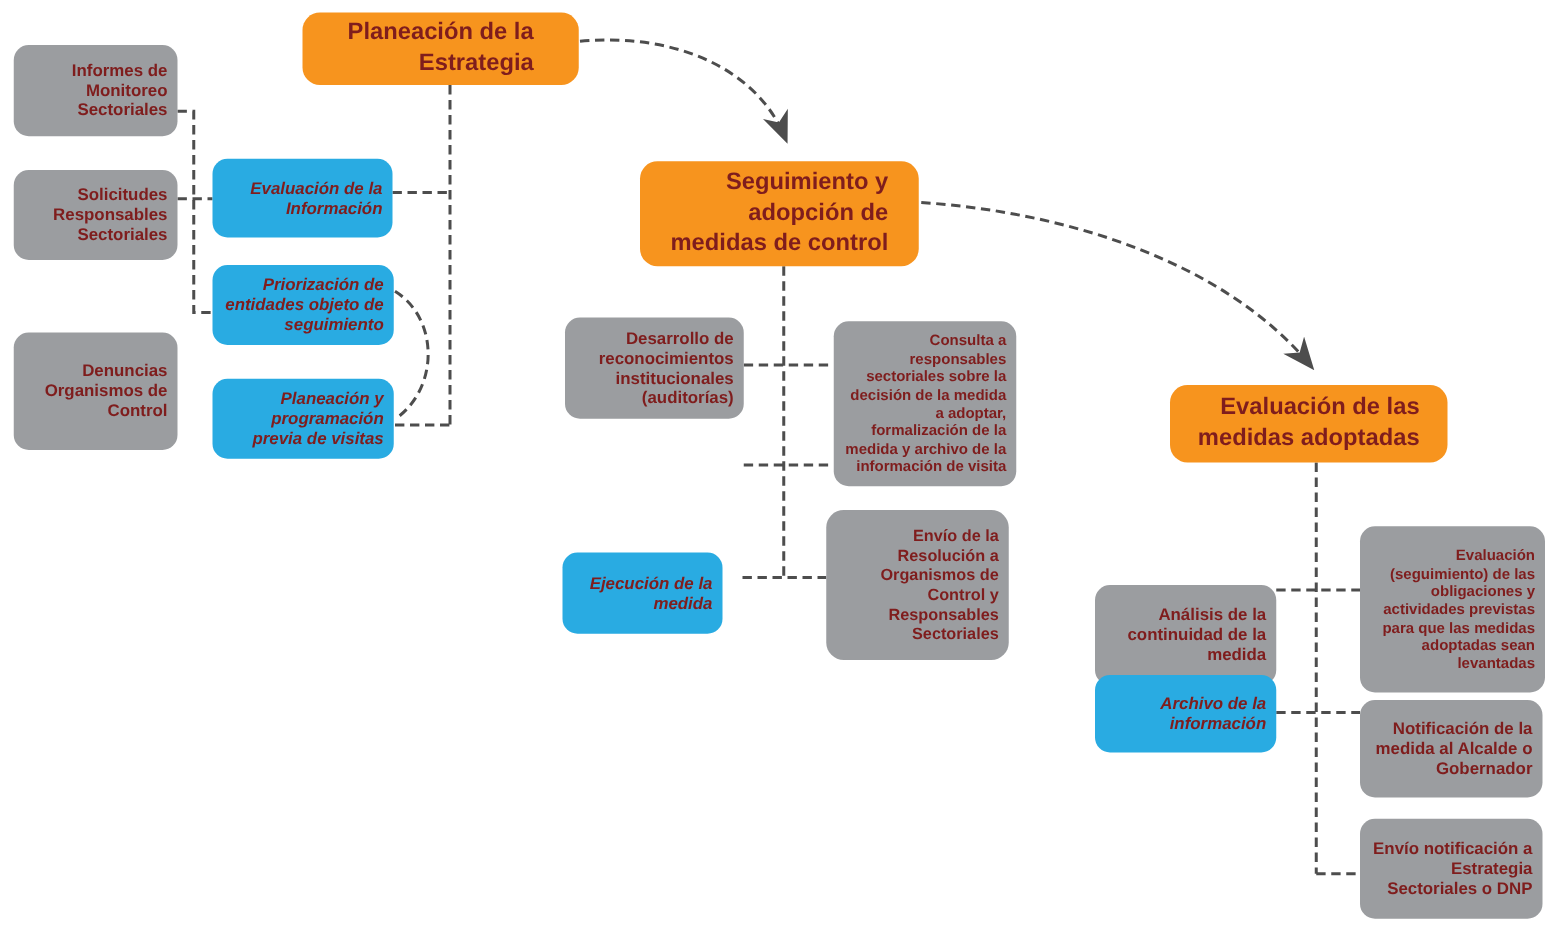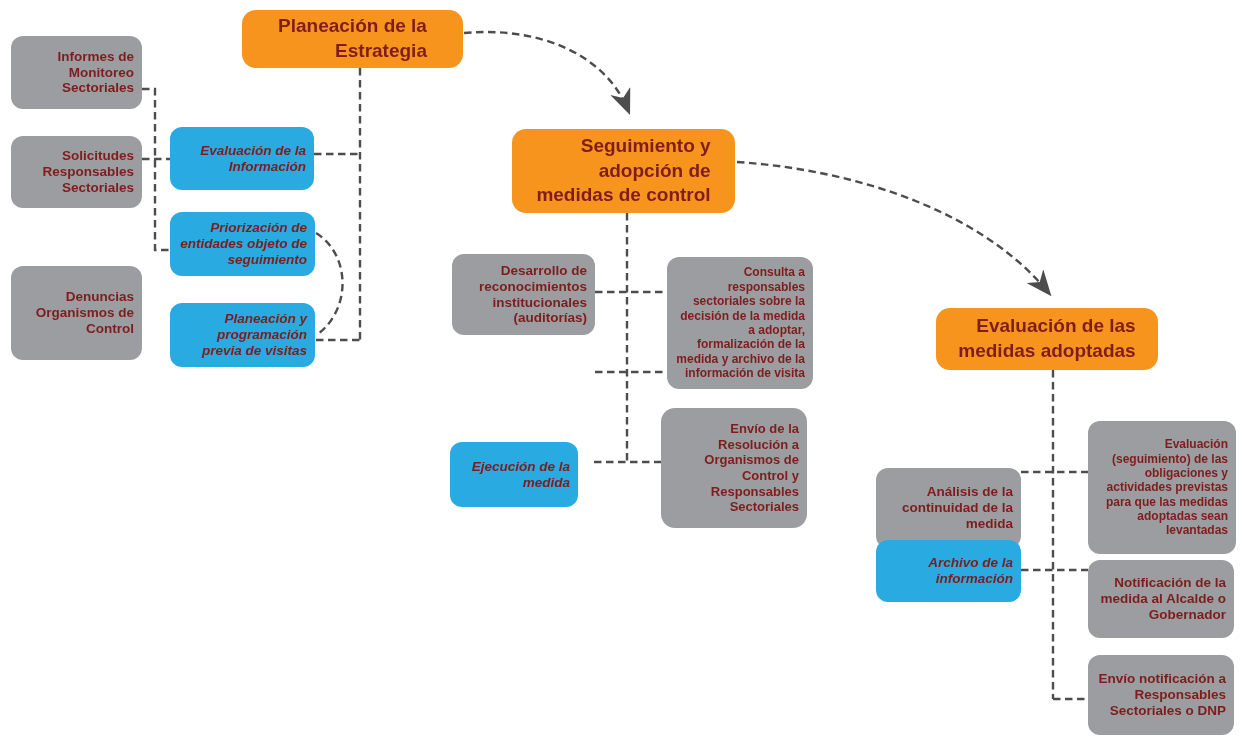--- a/index.html
+++ b/index.html
@@ -105,15 +105,15 @@
 
   <div id="planprog" class="node blue">Planeación y programación previa de visitas</div>
   <div id="consulta" class="node gray fs12">Consulta a responsables sectoriales sobre la decisión de la medida a adoptar, formalización de la medida y archivo de la información de visita</div>
   <div id="ejecucion" class="node blue">Ejecución de la medida</div>
   <div id="envioresol" class="node gray fs13">Envío de la Resolución a Organismos de Control y Responsables Sectoriales</div>
 
   <div id="analisis" class="node gray">Análisis de la continuidad de la medida</div>
   <div id="evalseg" class="node gray fs12">Evaluación (seguimiento) de las obligaciones y actividades previstas para que las medidas adoptadas sean levantadas</div>
   <div id="archivo" class="node blue">Archivo de la información</div>
   <div id="notifalcalde" class="node gray">Notificación de la medida al Alcalde o Gobernador</div>
-  <div id="envionotif" class="node gray">Envío notificación a Responsables Sectoriales o DNP</div>
+  <div id="envionotif" class="node gray">Envío notificación a Estrategia Sectoriales o DNP</div>
 
 </div>
 
 </body></html>

